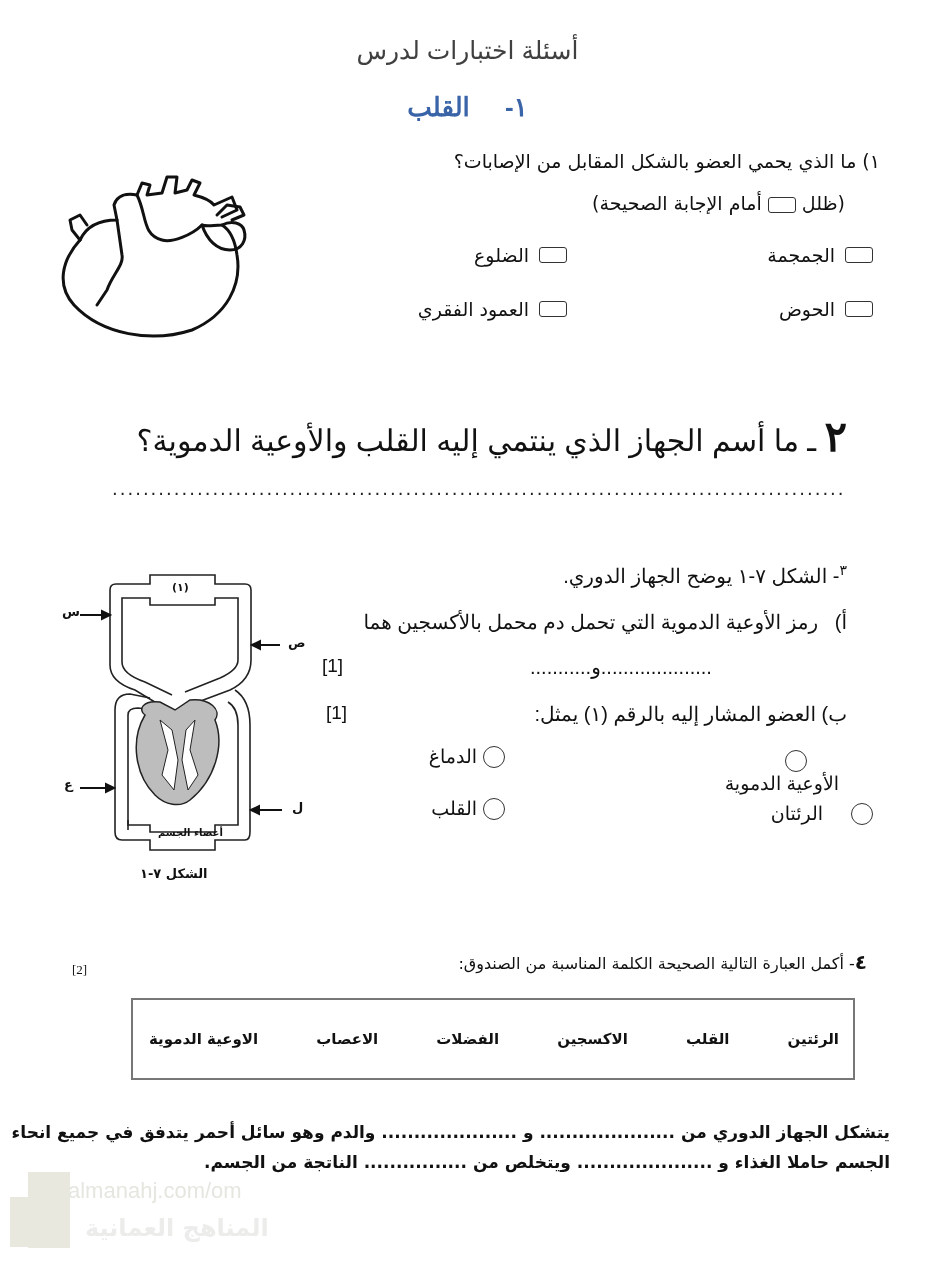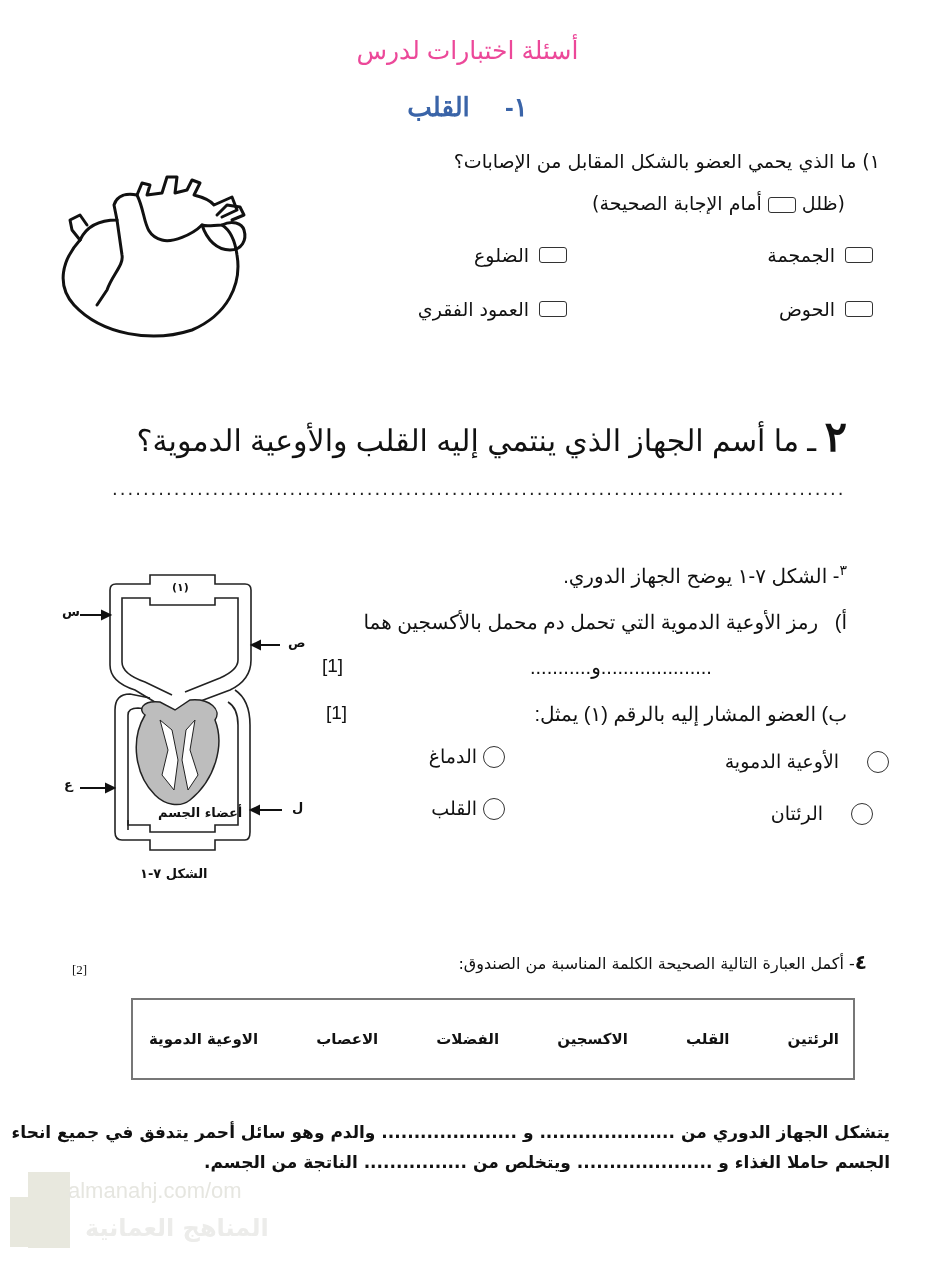--- a/index.html
+++ b/index.html
@@ -1,19 +1,19 @@
 <!DOCTYPE html>
 <html><head>
 <meta charset="utf-8">
 <style>
   html,body{margin:0;padding:0;background:#fff;}
   body{width:935px;height:1280px;position:relative;overflow:hidden;font-family:"DejaVu Sans","Liberation Sans",sans-serif;color:#111;}
   .abs{position:absolute;}
   .rtl{direction:rtl;unicode-bidi:plaintext;white-space:nowrap;}
-  #title{left:0;width:935px;top:36px;text-align:center;font-size:25px;color:#ec4899;font-family:"Liberation Sans",sans-serif;}
+  #title{left:0;width:935px;top:36px;text-align:center;font-size:25px;color:#404040;font-family:"Liberation Sans",sans-serif;}
   #lesson{left:0;width:935px;top:92px;text-align:center;font-size:26px;font-weight:bold;color:#3a64a8;font-family:"Liberation Sans",sans-serif;}
   #lesson .num{margin-left:28px;}
   .q1text{font-size:19px;font-family:"DejaVu Sans",sans-serif;}
   .box{display:inline-block;width:26px;height:14px;border:1.5px solid #333;border-radius:3px;vertical-align:middle;}
   .q1opt{font-size:19px;display:flex;align-items:center;gap:10px;direction:rtl;}
   #q2{right:88px;top:412px;font-size:30px;font-family:"Liberation Sans",sans-serif;}
   #q2 .n{font-size:42px;font-weight:bold;}
   #q2dots{left:112px;top:478px;width:730px;font-size:18px;letter-spacing:2px;overflow:hidden;color:#222;}
   .q3{font-family:"Liberation Sans",sans-serif;font-size:20px;}
   .mark{font-family:"Liberation Sans",sans-serif;font-size:19px;}
@@ -86,21 +86,21 @@
 </div>
 <div class="abs rtl q3" style="right:88px;top:610px;">
   <span>أ)</span>&nbsp;&nbsp;
   <span>رمز الأوعية الدموية التي تحمل دم محمل بالأكسجين هما</span>
 </div>
 <div class="abs q3" style="left:530px;top:655px;letter-spacing:1px;">...........و....................</div>
 <div class="abs mark" style="left:322px;top:655px;">[1]</div>
 <div class="abs rtl q3" style="right:88px;top:702px;">ب) العضو المشار إليه بالرقم (١) يمثل:</div>
 <div class="abs mark" style="left:326px;top:702px;">[1]</div>
 
-<div class="abs q3opt" style="right:46px;top:750px;">
+<div class="abs q3opt" style="right:68px;top:750px;flex-direction:column;">
   <span class="circ"></span>
   <span style="margin-right:28px;">الأوعية الدموية</span>
 </div>
 <div class="abs q3opt" style="right:430px;top:745px;">
   <span class="circ"></span>
   <span style="margin-right:6px;">الدماغ</span>
 </div>
 <div class="abs q3opt" style="right:62px;top:802px;">
   <span class="circ"></span>
   <span style="margin-right:28px;">الرئتان</span>
@@ -137,21 +137,21 @@
       <polygon points="64,218 56,214 56,222"></polygon>
     <line x1="232" y1="240" x2="203" y2="240"></line>
       <polygon points="201,240 209,236 209,244"></polygon>
   </g>
 </svg>
 <div class="abs" style="left:62px;top:604px;font-size:13px;font-weight:bold;">س</div>
 <div class="abs" style="left:288px;top:635px;font-size:13px;font-weight:bold;">ص</div>
 <div class="abs" style="left:64px;top:777px;font-size:13px;font-weight:bold;">ع</div>
 <div class="abs" style="left:292px;top:800px;font-size:13px;font-weight:bold;">ل</div>
 <div class="abs" style="left:172px;top:581px;font-size:11px;font-weight:bold;">(١)</div>
-<div class="abs rtl" style="left:158px;top:805px;font-size:13px;font-weight:bold;">أعضاء الجسم</div>
+<div class="abs rtl" style="left:158px;top:827px;font-size:10px;font-weight:bold;">أعضاء الجسم</div>
 <div class="abs rtl" style="left:140px;top:866px;font-size:13px;font-weight:bold;">الشكل ٧-١</div>
 
 <div class="abs rtl q4" style="right:68px;top:950px;font-size:16px;">
   <span style="font-size:20px;font-weight:bold;">٤</span><span>- أكمل العبارة التالية الصحيحة الكلمة المناسبة من الصندوق:</span>
 </div>
 <div class="abs" style="left:72px;top:962px;font-size:13px;font-family:'Liberation Serif',serif;">[2]</div>
 
 <div id="wordbox" class="abs q4">
   <span>الرئتين</span>
   <span>القلب</span>

